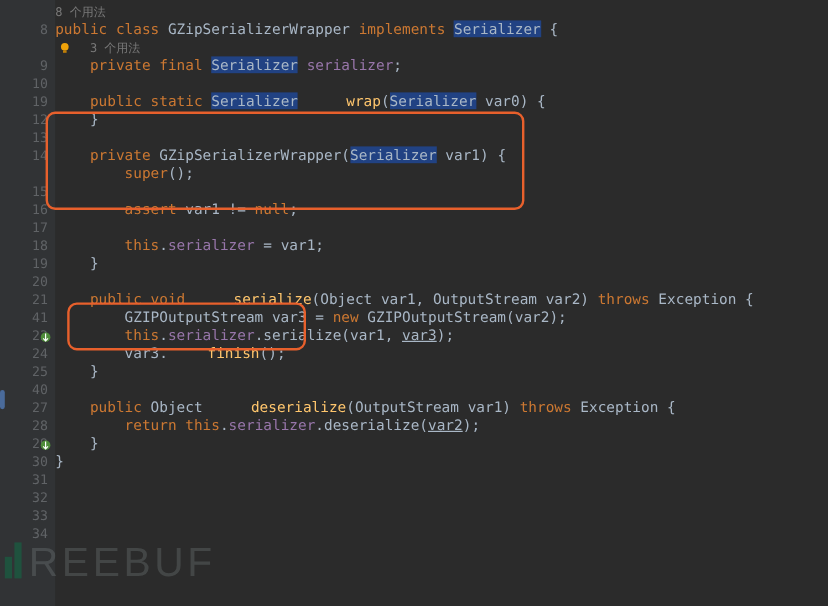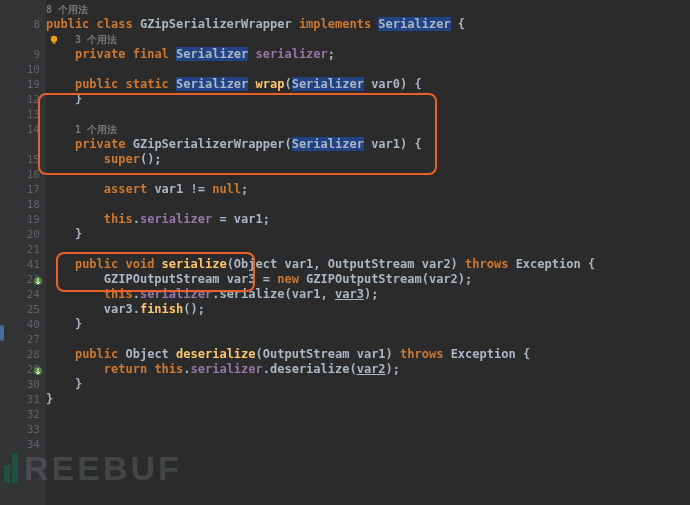--- a/index.html
+++ b/index.html
@@ -1,32 +1,32 @@
 <!DOCTYPE html>
 <html><head>
 <meta charset="utf-8">
 <style>
   html,body{margin:0;padding:0;background:#2B2B2B;font-family:Menlo,Consolas,"DejaVu Sans Mono",monospace;font-size:12px;color:#A9B7C6;overflow:hidden;}
   .editor{position:relative;width:690px;height:505px;background:#2B2B2B;}
   .gutter{position:absolute;left:0;top:0;width:46px;height:100%;background:#313335;text-align:right;color:#606366;padding-top:2px;}
   .gutter .ln{height:15px;line-height:15px;padding-right:6px;font-size:11px;}
-  .code{position:absolute;left:46px;top:0;right:0;padding-top:2px;font-weight:bold;}
+  .code{position:absolute;left:46px;top:0;right:0;padding-top:2px;}
   .row{height:15px;line-height:15px;white-space:pre;}
   .hint{color:#787878;font-size:10px;}
   .kw{color:#CC7832;}
   .hl{background:#214283;color:#A9B7C6;padding:0 0;}
   .fld{color:#9876AA;}
-  .fn{color:#FFC66D;}
+  .fn{color:#FFC66D;padding-left:33px;}
   .box{position:absolute;border:2px solid #E8602C;border-radius:8px;pointer-events:none;}
   .box1{left:38px;top:93px;width:395px;height:78px;}
   .box2{left:56px;top:252px;width:195px;height:36px;}
   .marker{position:absolute;left:33px;width:10px;height:10px;}
   .marker svg{display:block;}
   .bulb{position:absolute;left:49px;top:34px;width:10px;height:10px;}
-  .watermark{position:absolute;left:4px;bottom:14px;font-family:Arial,sans-serif;font-weight:700;font-size:34px;letter-spacing:3px;color:rgba(140,150,150,0.26);pointer-events:none;user-select:none;}
+  .watermark{position:absolute;left:4px;bottom:14px;font-family:Arial,sans-serif;font-weight:400;font-size:34px;letter-spacing:3px;color:rgba(140,150,150,0.26);pointer-events:none;user-select:none;}
   .watermark .bars{display:inline-block;vertical-align:middle;margin-right:4px;}
   .watermark .bars span{display:inline-block;width:6px;background:rgba(0,140,80,0.35);margin-right:2px;}
   .watermark .b1{height:18px;}
   .watermark .b2{height:30px;}
   .scroll-thin{position:absolute;left:0;top:325px;width:4px;height:16px;background:#4A6B9B;border-radius:2px;}
 </style>
 </head>
 <body>
 
 <div class="editor">
@@ -87,21 +87,20 @@
 
   <div class="code">
     <div class="row"><span class="hint">8 个用法</span></div>
     <div class="row"><span class="kw">public class </span><span>GZipSerializerWrapper </span><span class="kw">implements </span><span class="hl">Serializer</span><span> {</span></div>
     <div class="row">    <span class="hint">3 个用法</span></div>
     <div class="row">    <span class="kw">private final </span><span class="hl">Serializer</span><span class="fld"> serializer</span><span>;</span></div>
     <div class="row"></div>
     <div class="row">    <span class="kw">public static </span><span class="hl">Serializer</span><span class="fn"> wrap</span><span>(</span><span class="hl">Serializer</span><span> var0</span><span>) {</span></div>
     <div class="row">    <span>}</span></div>
     <div class="row"></div>
-    <div class="row">    <span class="hint">1 个用法</span></div>
     <div class="row">    <span class="kw">private </span><span>GZipSerializerWrapper</span><span>(</span><span class="hl">Serializer</span><span> var1</span><span>) {</span></div>
     <div class="row">        <span class="kw">super</span><span>();</span></div>
     <div class="row"></div>
     <div class="row">        <span class="kw">assert </span><span>var1 != </span><span class="kw">null</span><span>;</span></div>
     <div class="row"></div>
     <div class="row">        <span class="kw">this</span><span>.</span><span class="fld">serializer</span><span> = var1;</span></div>
     <div class="row">    <span>}</span></div>
     <div class="row"></div>
     <div class="row">    <span class="kw">public void </span><span class="fn">serialize</span><span>(Object var1, OutputStream var2) </span><span class="kw">throws </span><span>Exception </span><span>{</span></div>
     <div class="row">        <span>GZIPOutputStream </span><span>var3 = </span><span class="kw">new </span><span>GZIPOutputStream</span><span>(var2);</span></div>

